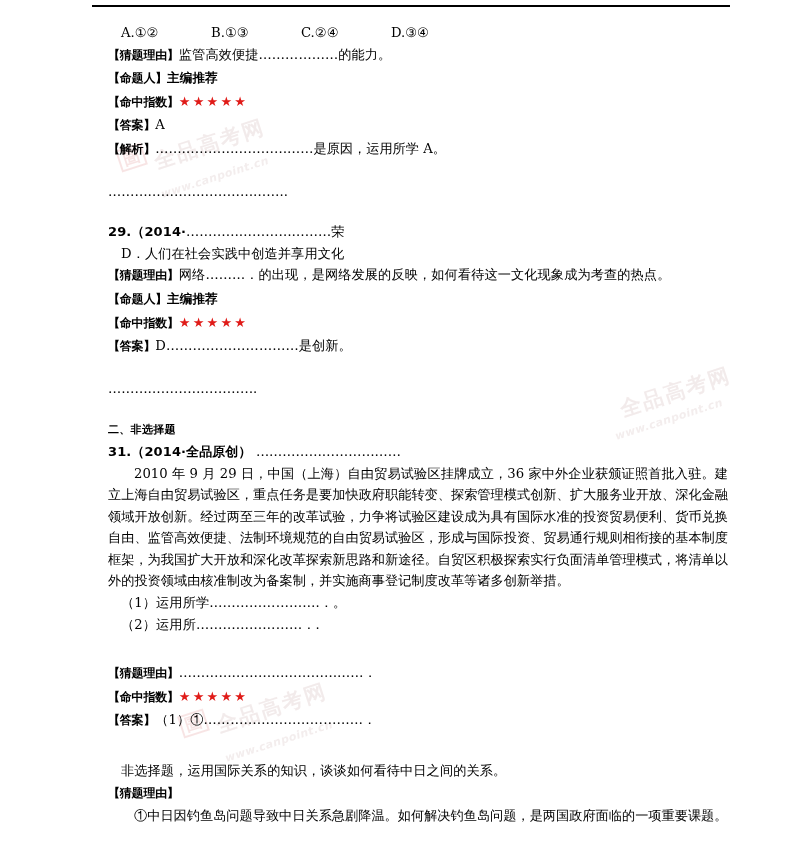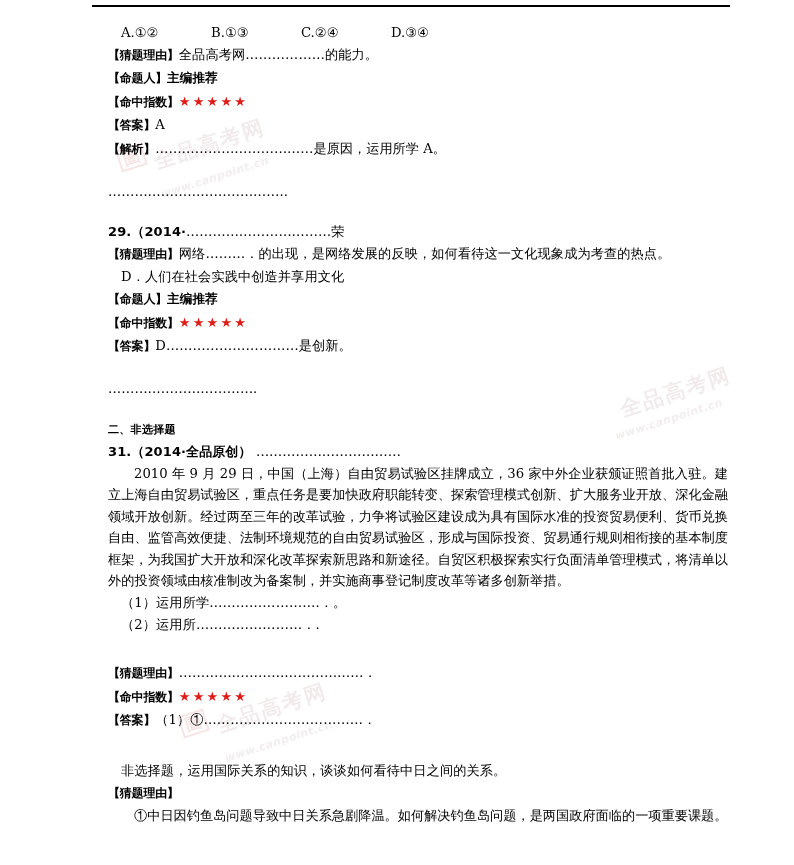--- a/index.html
+++ b/index.html
@@ -186,41 +186,41 @@
       <span class="wm-url">www.canpoint.cn</span>
     </div>
   </div>
 
   <div class="content">
 
     <div class="opt-row indent1">
       <span class="opt" style="min-width:90px;"><span>A.</span><span>①②</span></span><span class="opt" style="min-width:90px;"><span>B.</span><span>①③</span></span><span class="opt" style="min-width:90px;"><span>C.</span><span>②④</span></span><span class="opt"><span>D.</span><span>③④</span></span>
     </div>
 
-    <div class="line"><span class="tag">【猜题理由】</span><span>全品高考网………………的能力。</span></div>
+    <div class="line"><span class="tag">【猜题理由】</span><span>监管高效便捷………………的能力。</span></div>
 
     <div class="line"><span class="tag">【命题人】</span><span class="bold">主编推荐</span></div>
 
     <div class="line"><span class="tag">【命中指数】</span><span class="stars">★★★★★</span></div>
 
     <div class="line"><span class="tag">【答案】</span><span>A</span></div>
 
     <div class="line"><span class="tag">【解析】</span><span class="dots">………………………………是原因，运用所学 A。</span></div>
 
     <div class="spacer-md"></div>
 
     <div class="line"><span class="dots">…………………………………</span>..</div>
 
     <div class="spacer-md"></div>
 
     <div class="line"><span class="num-head">29.</span><span class="num-head">（2014·</span><span class="dots">……………………………</span><span>荣</span></div>
 
+    <div class="line indent1">D．人们在社会实践中创造并享用文化</div>
+
     <div class="line"><span class="tag">【猜题理由】</span><span>网络………．的出现，是网络发展的反映，如何看待这一文化现象成为考查的热点。</span></div>
-
-    <div class="line indent1">D．人们在社会实践中创造并享用文化</div>
 
     <div class="line"><span class="tag">【命题人】</span><span class="bold">主编推荐</span></div>
 
     <div class="line"><span class="tag">【命中指数】</span><span class="stars">★★★★★</span></div>
 
     <div class="line"><span class="tag">【答案】</span><span>D…………………………是创新。</span></div>
 
     <div class="spacer-md"></div>
 
     <div class="line"><span class="dots">……………………………</span>.</div>

